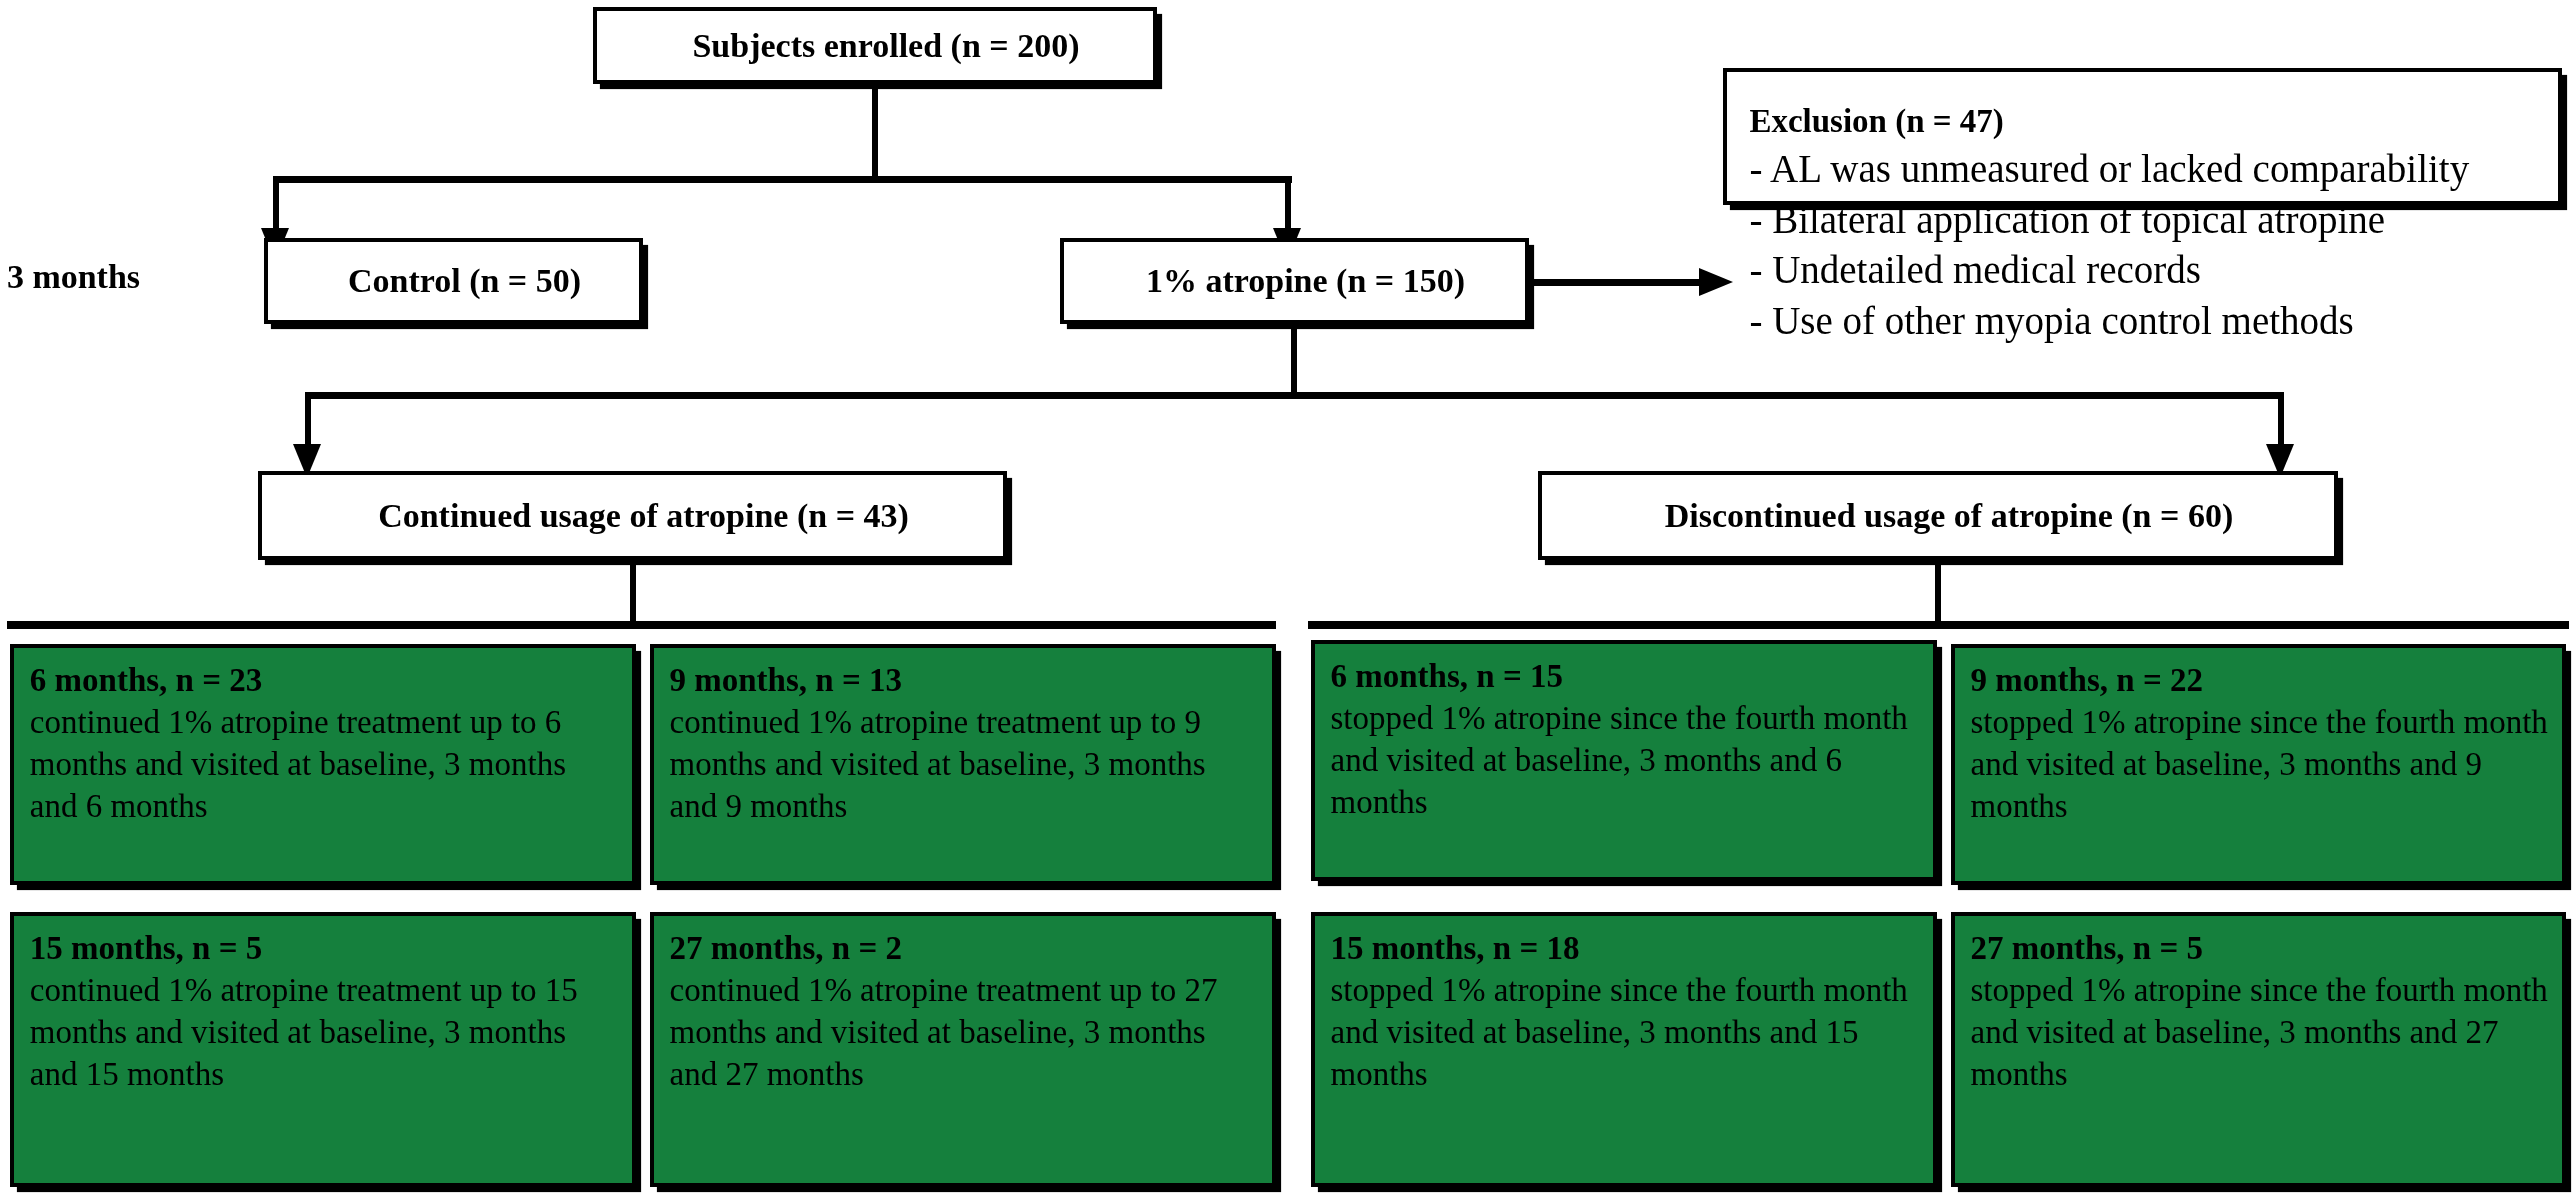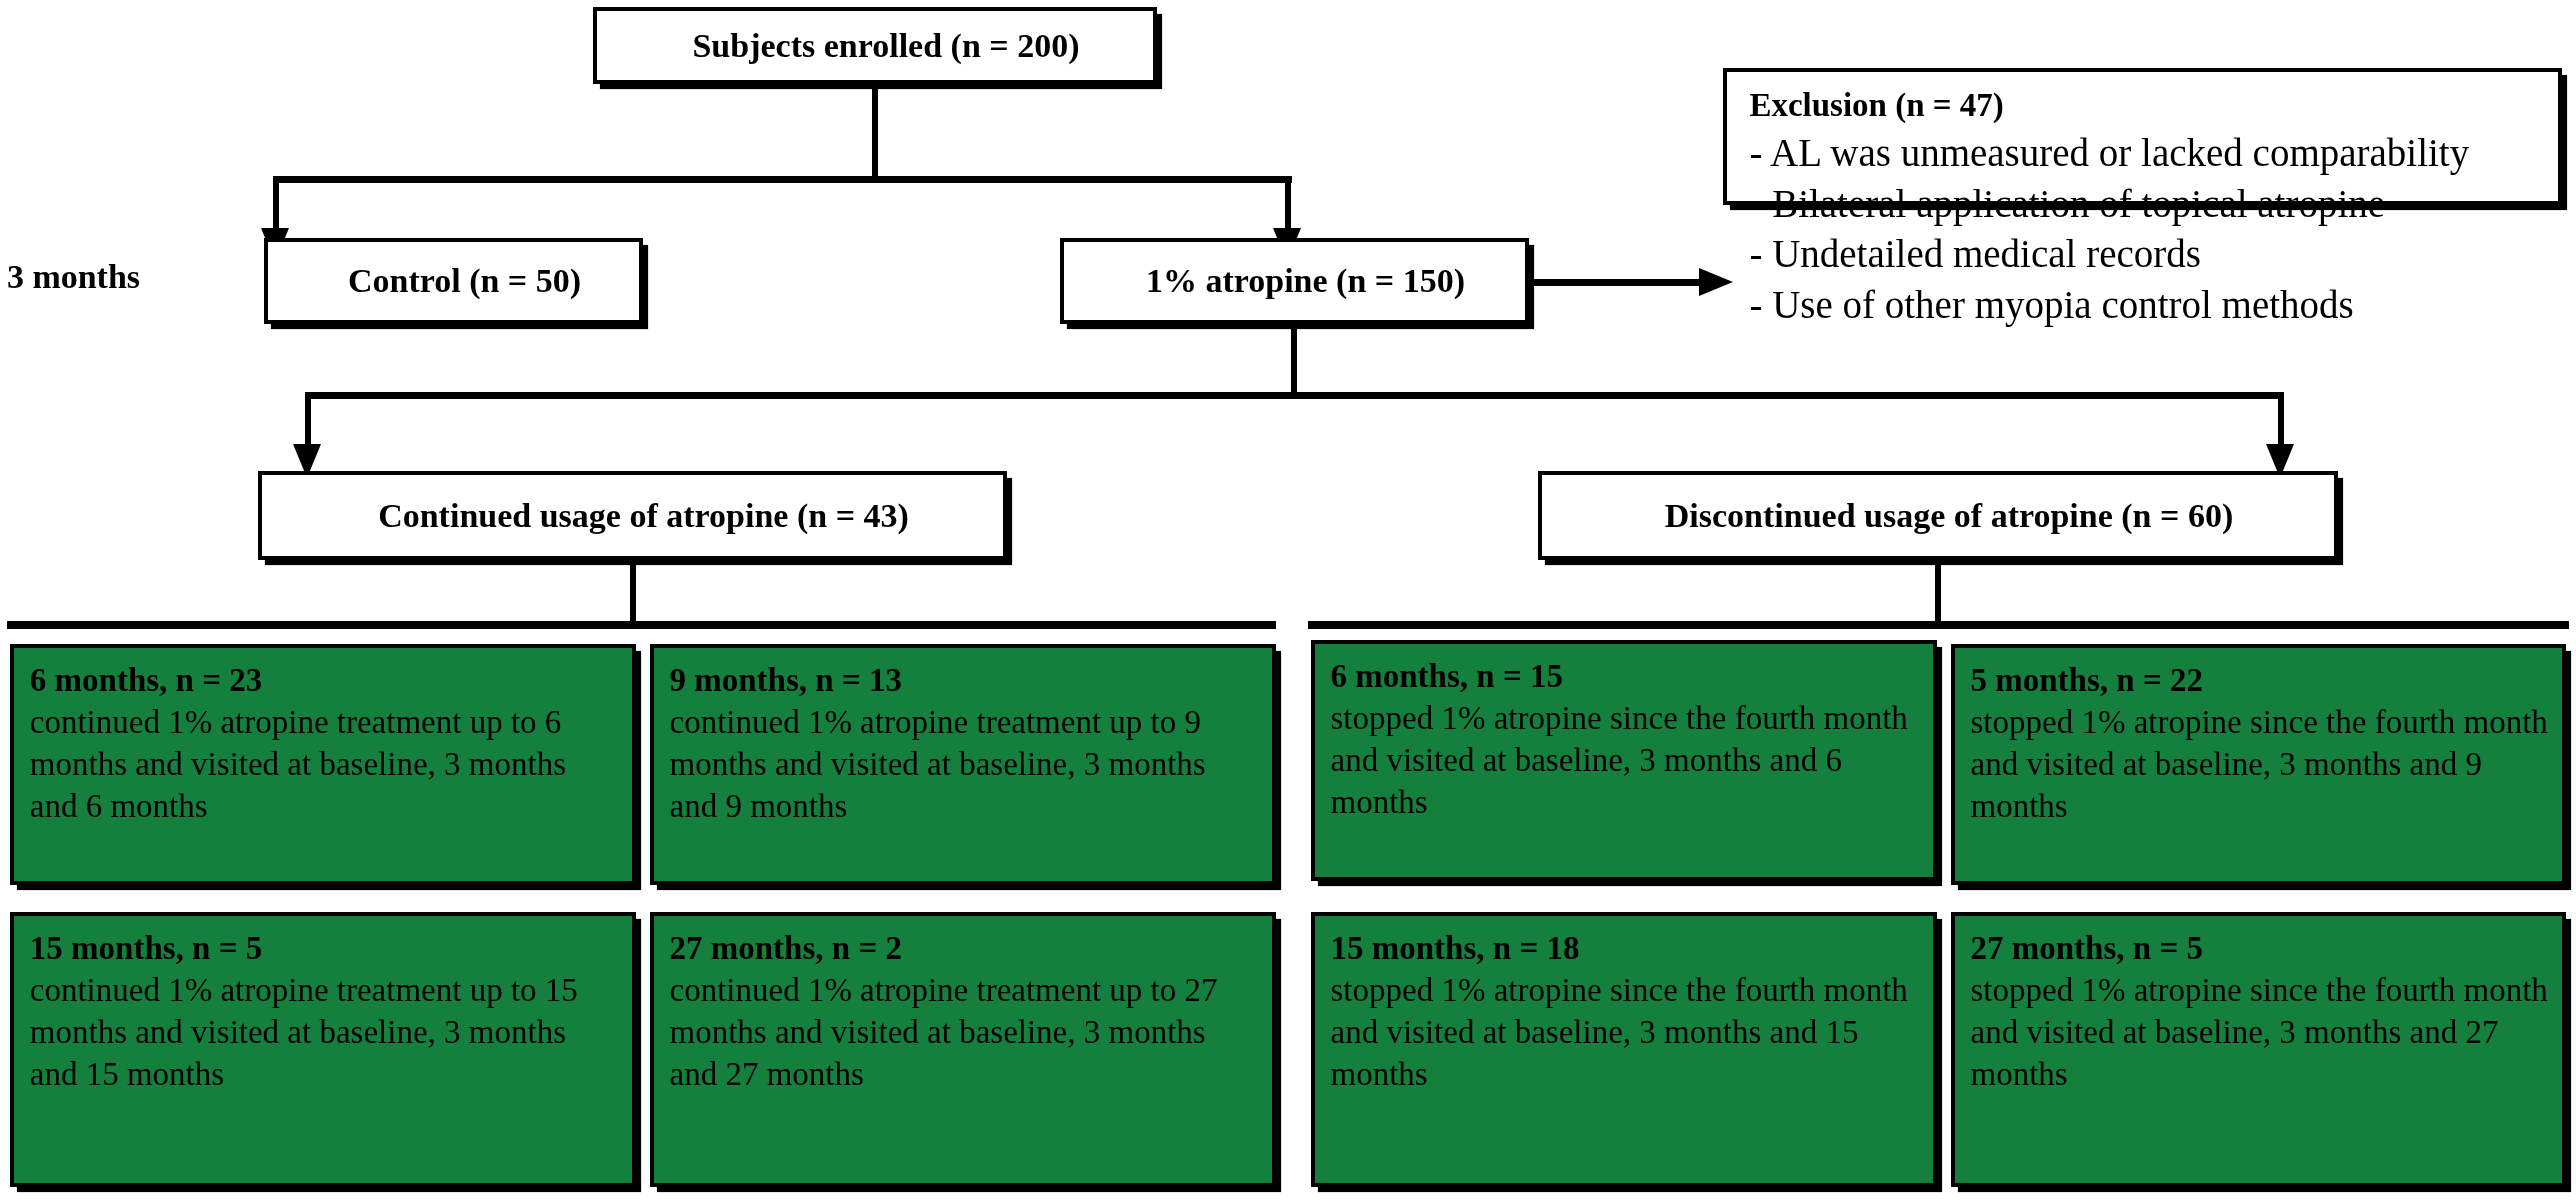--- a/index.html
+++ b/index.html
@@ -41,20 +41,21 @@
 
   
   #exclusion-box {
     padding: 12px 19px 8.6px 22.4px;
   }
   #exclusion-box .exc-title {
     font-weight: bold;
     font-size: 33px;
     line-height: 1.28;
     margin-bottom: 1.7px;
+    margin-top: 16px;
   }
   #exclusion-box .exc-item {
     font-size: 39px;
     line-height: 1.30;
     white-space: nowrap;
   }
 
   
   #stage-label {
     position: absolute;
@@ -199,21 +200,21 @@
     <div class="d-head">27 months, n = 2</div>
     <div class="d-body">continued 1% atropine treatment up to 27 months and visited at baseline, 3 months and 27 months</div>
   </div>
 
   <div class="detail-cell" style="left:1311px; top:640px; width:626px; height:241px;">
     <div class="d-head">6 months, n = 15</div>
     <div class="d-body">stopped 1% atropine since the fourth month and visited at baseline, 3 months and 6 months</div>
   </div>
 
   <div class="detail-cell" style="left:1951px; top:644px; width:615px; height:241px;">
-    <div class="d-head">5 months, n = 22</div>
+    <div class="d-head">9 months, n = 22</div>
     <div class="d-body">stopped 1% atropine since the fourth month and visited at baseline, 3 months and 9 months</div>
   </div>
 
   <div class="detail-cell" style="left:1311px; top:912px; width:626px; height:275px;">
     <div class="d-head">15 months, n = 18</div>
     <div class="d-body">stopped 1% atropine since the fourth month and visited at baseline, 3 months and 15 months</div>
   </div>
 
   <div class="detail-cell" style="left:1951px; top:912px; width:615px; height:275px;">
     <div class="d-head">27 months, n = 5</div>

